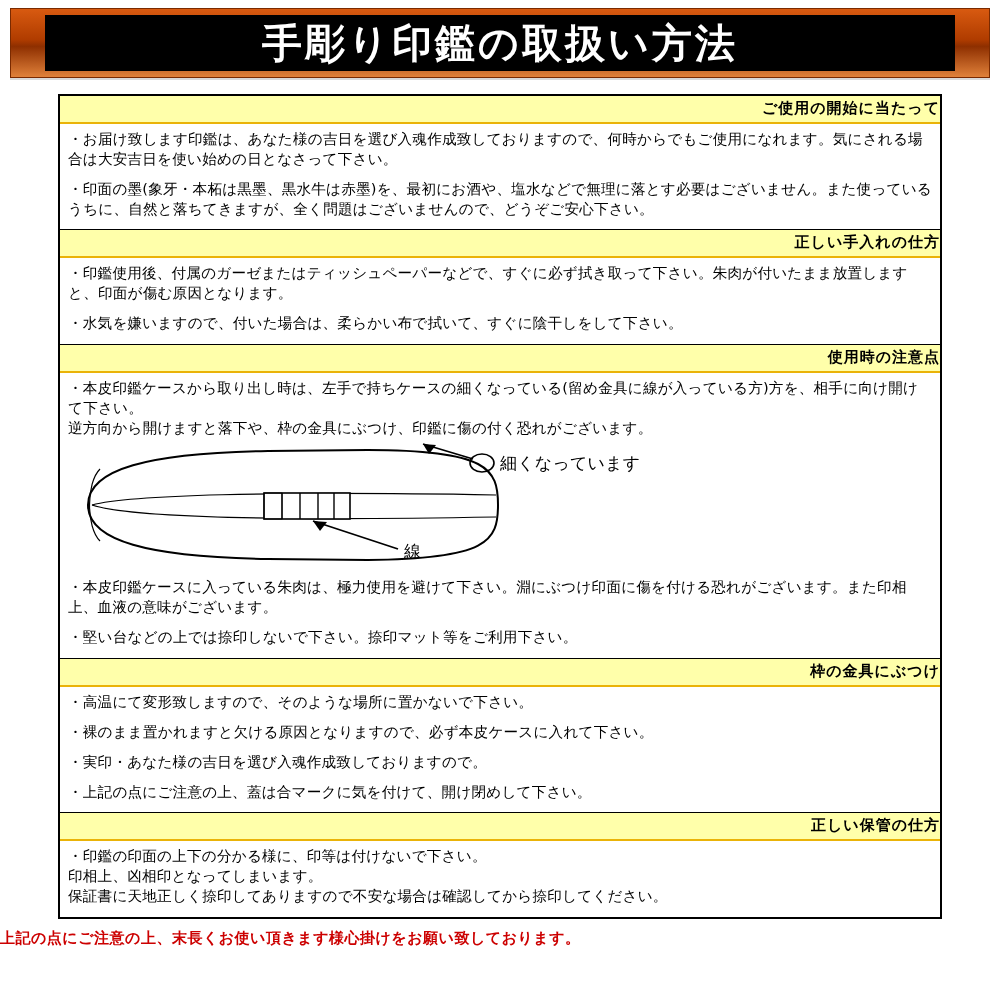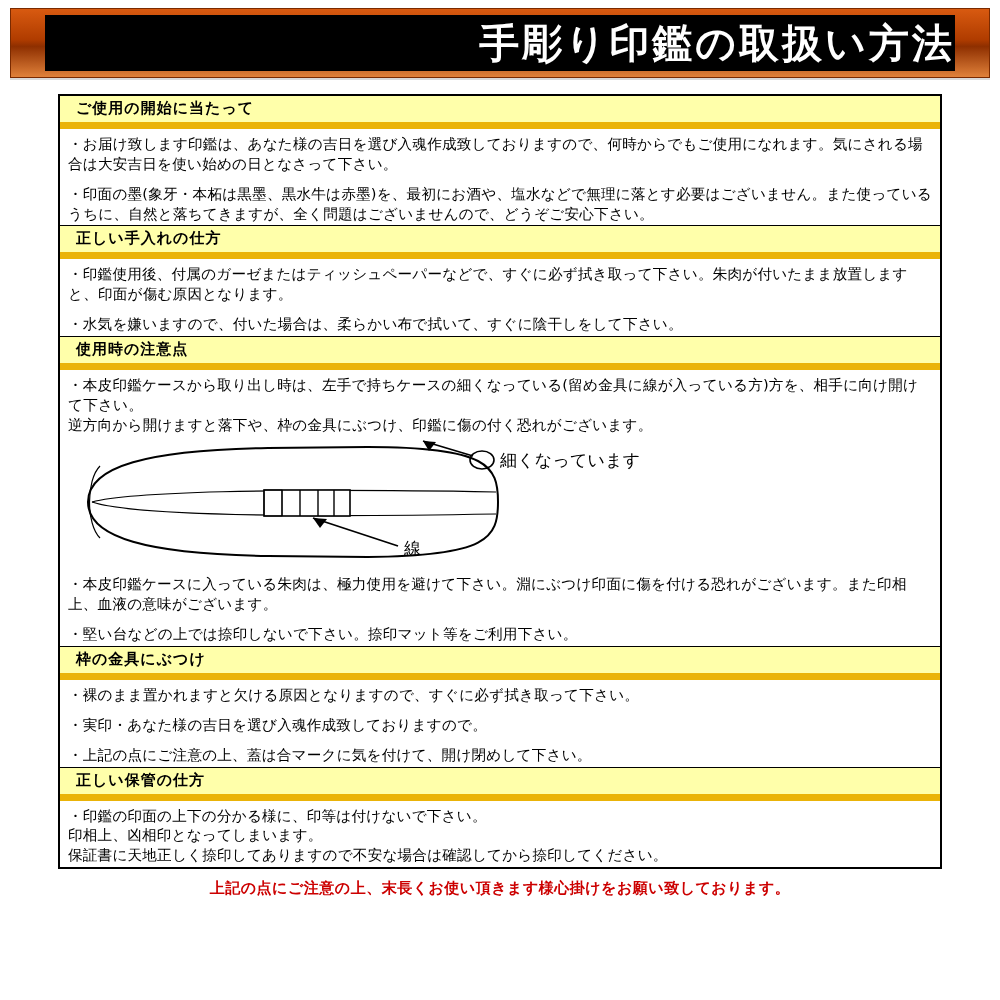--- a/index.html
+++ b/index.html
@@ -34,21 +34,21 @@
   }
   .banner-inner {
     position: absolute;
     left: 34px;
     right: 34px;
     top: 6px;
     bottom: 6px;
     background: #000000;
     display: flex;
     align-items: center;
-    justify-content: flex-end;
+    justify-content: center;
   }
   .banner-title {
     color: #ffffff;
     font-size: 40px;
     font-weight: bold;
     letter-spacing: 3px;
     line-height: 1;
     white-space: nowrap;
     font-family: "DejaVu Serif", "Liberation Serif", serif;
   }
@@ -57,34 +57,34 @@
   .doc {
     position: relative;
     margin: 16px 58px 0 58px;
     border: 2px solid #000000;
     background: #ffffff;
     box-sizing: border-box;
   }
 
   .section-head {
     background: #ffffaa;
-    border-bottom: 7px solid #eab308;
+    border-bottom: 2px solid #eab308;
     border-top: 1px solid #000000;
-    text-align: left;
+    text-align: right;
     font-size: 15px;
     font-weight: bold;
-    padding: 3px 0 4px 16px;
+    padding: 3px 0 4px 2px;
     letter-spacing: 1px;
     color: #000000;
   }
   .doc > .section:first-child > .section-head {
     border-top: none;
   }
   .section-body {
-    padding: 5px 8px 2px 8px;
+    padding: 5px 8px 11px 8px;
     font-size: 14.6px;
     line-height: 1.36;
     letter-spacing: 0.2px;
   }
   .para {
     margin: 0 0 10px 0;
     white-space: pre-line;
   }
   .para:last-child {
     margin-bottom: 0;
@@ -99,21 +99,20 @@
     height: 132px;
     margin: 2px 0 6px 0;
   }
   .illus svg {
     display: block;
   }
 
   
   .footer {
     margin: 10px 0 0 0;
-    text-align: center;
     color: #cc0000;
     font-size: 15px;
     font-weight: bold;
     letter-spacing: 0.5px;
   }
 </style>
 </head>
 <body>
 
 <div class="page">
@@ -178,21 +177,22 @@
         </div>
 
         <p class="para">・本皮印鑑ケースに入っている朱肉は、極力使用を避けて下さい。淵にぶつけ印面に傷を付ける恐れがございます。また印相上、血液の意味がございます。</p>
         <p class="para">・堅い台などの上では捺印しないで下さい。捺印マット等をご利用下さい。</p>
       </div>
     </div>
 
     <div class="section">
       <div class="section-head">枠の金具にぶつけ</div>
       <div class="section-body">
-        <p class="para">・裸のまま置かれますと欠ける原因となりますので、すぐに必ず拭き取って下さい。</p>
+        <p class="para">・高温にて変形致しますので、そのような場所に置かないで下さい。</p>
+        <p class="para">・裸のまま置かれますと欠ける原因となりますので、必ず本皮ケースに入れて下さい。</p>
         <p class="para">・実印・あなた様の吉日を選び入魂作成致しておりますので。</p>
         <p class="para">・上記の点にご注意の上、蓋は合マークに気を付けて、開け閉めして下さい。</p>
       </div>
     </div>
 
     <div class="section">
       <div class="section-head">正しい保管の仕方</div>
       <div class="section-body">
         <p class="para">・印鑑の印面の上下の分かる様に、印等は付けないで下さい。
 印相上、凶相印となってしまいます。

